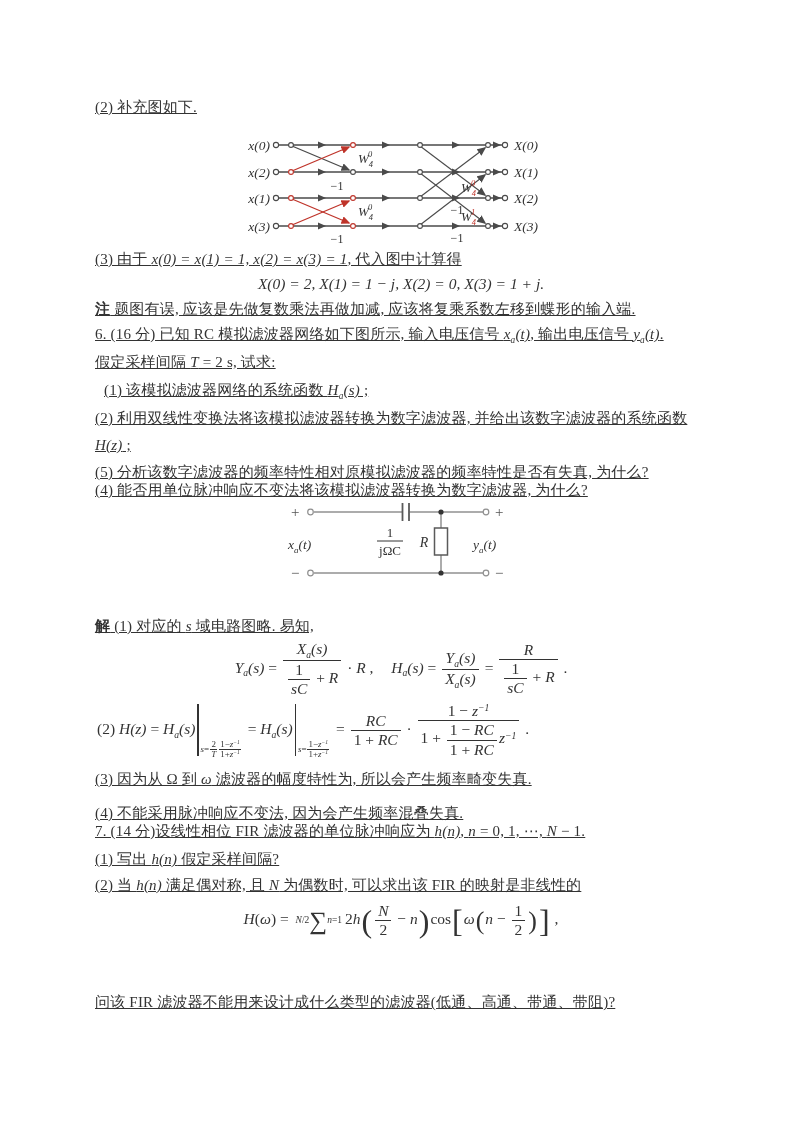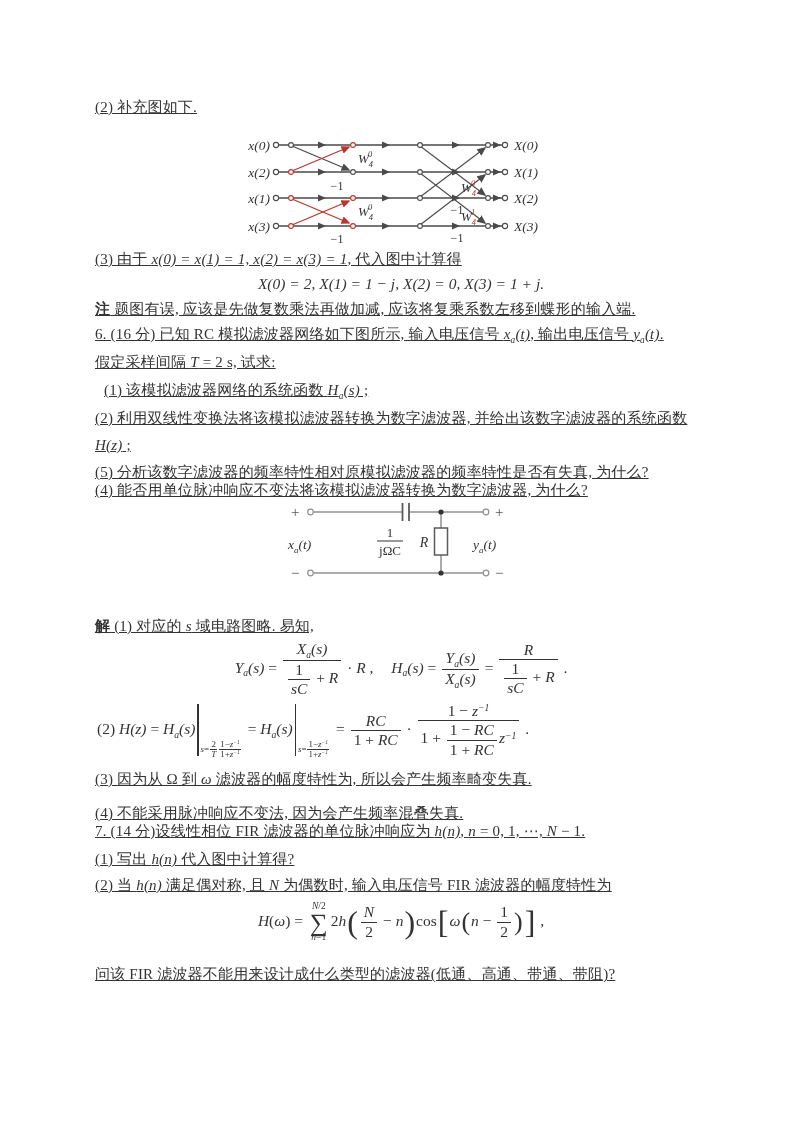--- a/index.html
+++ b/index.html
@@ -20,21 +20,21 @@
   .seg-big2{font-size:26px;font-style:normal;vertical-align:middle;line-height:0;padding:0 1px;}
   .frac{display:inline-flex;flex-direction:column;text-align:center;vertical-align:middle;margin:0 2px;line-height:1.18;}
   .frac > .num{border-bottom:1px solid currentColor;padding:0 3px;}
   .frac > .den{padding:0 3px;}
   .bar-wrap{display:inline-flex;align-items:flex-end;vertical-align:middle;height:52px;margin:0 2px;}
   .bar{width:1.2px;background:currentColor;height:100%;}
   .bar-sub{font-size:9px;line-height:1.1;margin-left:2px;margin-bottom:-3px;white-space:nowrap;}
   .bar-sub .frac{margin:0 1px;line-height:1.05;}
   .bar-sub .frac > .num{border-bottom:.8px solid currentColor;padding:0 1px;}
   .bar-sub .frac > .den{padding:0 1px;}
-  .sum{display:inline-flex;flex-direction:column;align-items:center;vertical-align:middle;line-height:1;margin:0 3px;}
+  .sum{display:inline-flex;flex-direction:row;align-items:center;vertical-align:middle;line-height:1;margin:0 3px;}
   .sum .lim{font-size:9.5px;line-height:1;}
   .sum .sigma{font-size:25px;line-height:.85;font-style:normal;}
   svg text{font-family:"Liberation Serif","DejaVu Serif",serif;}
 </style>
 </head>
 <body>
 
 <div class="para" style="left:95px;top:98px"><span class="seg-t">(2) 补充图如下.</span></div>
 
 <div style="position:absolute;left:230px;top:131px">
@@ -241,26 +241,26 @@
     </span><span class="seg-t"> · </span><span class="frac">
       <span class="num"><span class="seg-t">1 − </span><span class="seg-i">z</span><span class="seg-sup">−1</span></span>
       <span class="den"><span class="seg-t">1 + </span><span class="frac">
           <span class="num"><span class="seg-t">1 − </span><span class="seg-i">RC</span></span>
           <span class="den"><span class="seg-t">1 + </span><span class="seg-i">RC</span></span>
         </span><span class="seg-i">z</span><span class="seg-sup">−1</span></span>
     </span><span class="seg-t"> .</span></div>
 <div class="para" style="left:95px;top:770px"><span class="seg-t">(3) 因为从 Ω 到 </span><span class="seg-i">ω</span><span class="seg-t"> 滤波器的幅度特性为, 所以会产生频率畸变失真.</span></div>
 <div class="para" style="left:95px;top:804px"><span class="seg-t">(4) 不能采用脉冲响应不变法, 因为会产生频率混叠失真.</span></div>
 <div class="para" style="left:95px;top:822px"><span class="seg-t">7.  (14 分)设线性相位 FIR 滤波器的单位脉冲响应为 </span><span class="seg-i">h(n)</span><span class="seg-t">, </span><span class="seg-i">n</span><span class="seg-t"> = 0, 1, ⋯, </span><span class="seg-i">N</span><span class="seg-t"> − 1.</span></div>
-<div class="para" style="left:95px;top:850px"><span class="seg-t">(1) 写出 </span><span class="seg-i">h(n)</span><span class="seg-t"> 代入图中计算得?</span></div>
-<div class="para" style="left:95px;top:876px"><span class="seg-t">(2) 当 </span><span class="seg-i">h(n)</span><span class="seg-t"> 满足偶对称, 且 </span><span class="seg-i">N</span><span class="seg-t"> 为偶数时, 输入电压信号 FIR 滤波器的幅度特性为</span></div>
+<div class="para" style="left:95px;top:850px"><span class="seg-t">(1) 写出 </span><span class="seg-i">h(n)</span><span class="seg-t"> 假定采样间隔?</span></div>
+<div class="para" style="left:95px;top:876px"><span class="seg-t">(2) 当 </span><span class="seg-i">h(n)</span><span class="seg-t"> 满足偶对称, 且 </span><span class="seg-i">N</span><span class="seg-t"> 为偶数时, 可以求出该 FIR 的映射是非线性的</span></div>
 <div class="formula centered" style="left:95px;top:902px"><span class="seg-i">H</span><span class="seg-t">(</span><span class="seg-i">ω</span><span class="seg-t">) = </span><span class="sum">
       <span class="lim"><span class="seg-i">N</span><span class="seg-t">/2</span></span>
       <span class="sigma">∑</span>
       <span class="lim"><span class="seg-i">n</span><span class="seg-t">=1</span></span>
     </span><span class="seg-t">2</span><span class="seg-i">h</span><span class="seg-big">(</span><span class="frac">
       <span class="num"><span class="seg-i">N</span></span>
       <span class="den"><span class="seg-t">2</span></span>
     </span><span class="seg-t"> − </span><span class="seg-i">n</span><span class="seg-big">)</span><span class="seg-t">cos</span><span class="seg-big">[</span><span class="seg-i">ω</span><span class="seg-big2">(</span><span class="seg-i">n</span><span class="seg-t"> − </span><span class="frac">
       <span class="num"><span class="seg-t">1</span></span>
       <span class="den"><span class="seg-t">2</span></span>
     </span><span class="seg-big2">)</span><span class="seg-big">]</span><span class="seg-t"> ,</span></div>
-<div class="para" style="left:95px;top:965px"><span class="seg-t">问该 FIR 滤波器不能用来设计成什么类型的滤波器(低通、高通、带通、带阻)?</span></div>
+<div class="para" style="left:95px;top:993px"><span class="seg-t">问该 FIR 滤波器不能用来设计成什么类型的滤波器(低通、高通、带通、带阻)?</span></div>
 
 </body></html>

